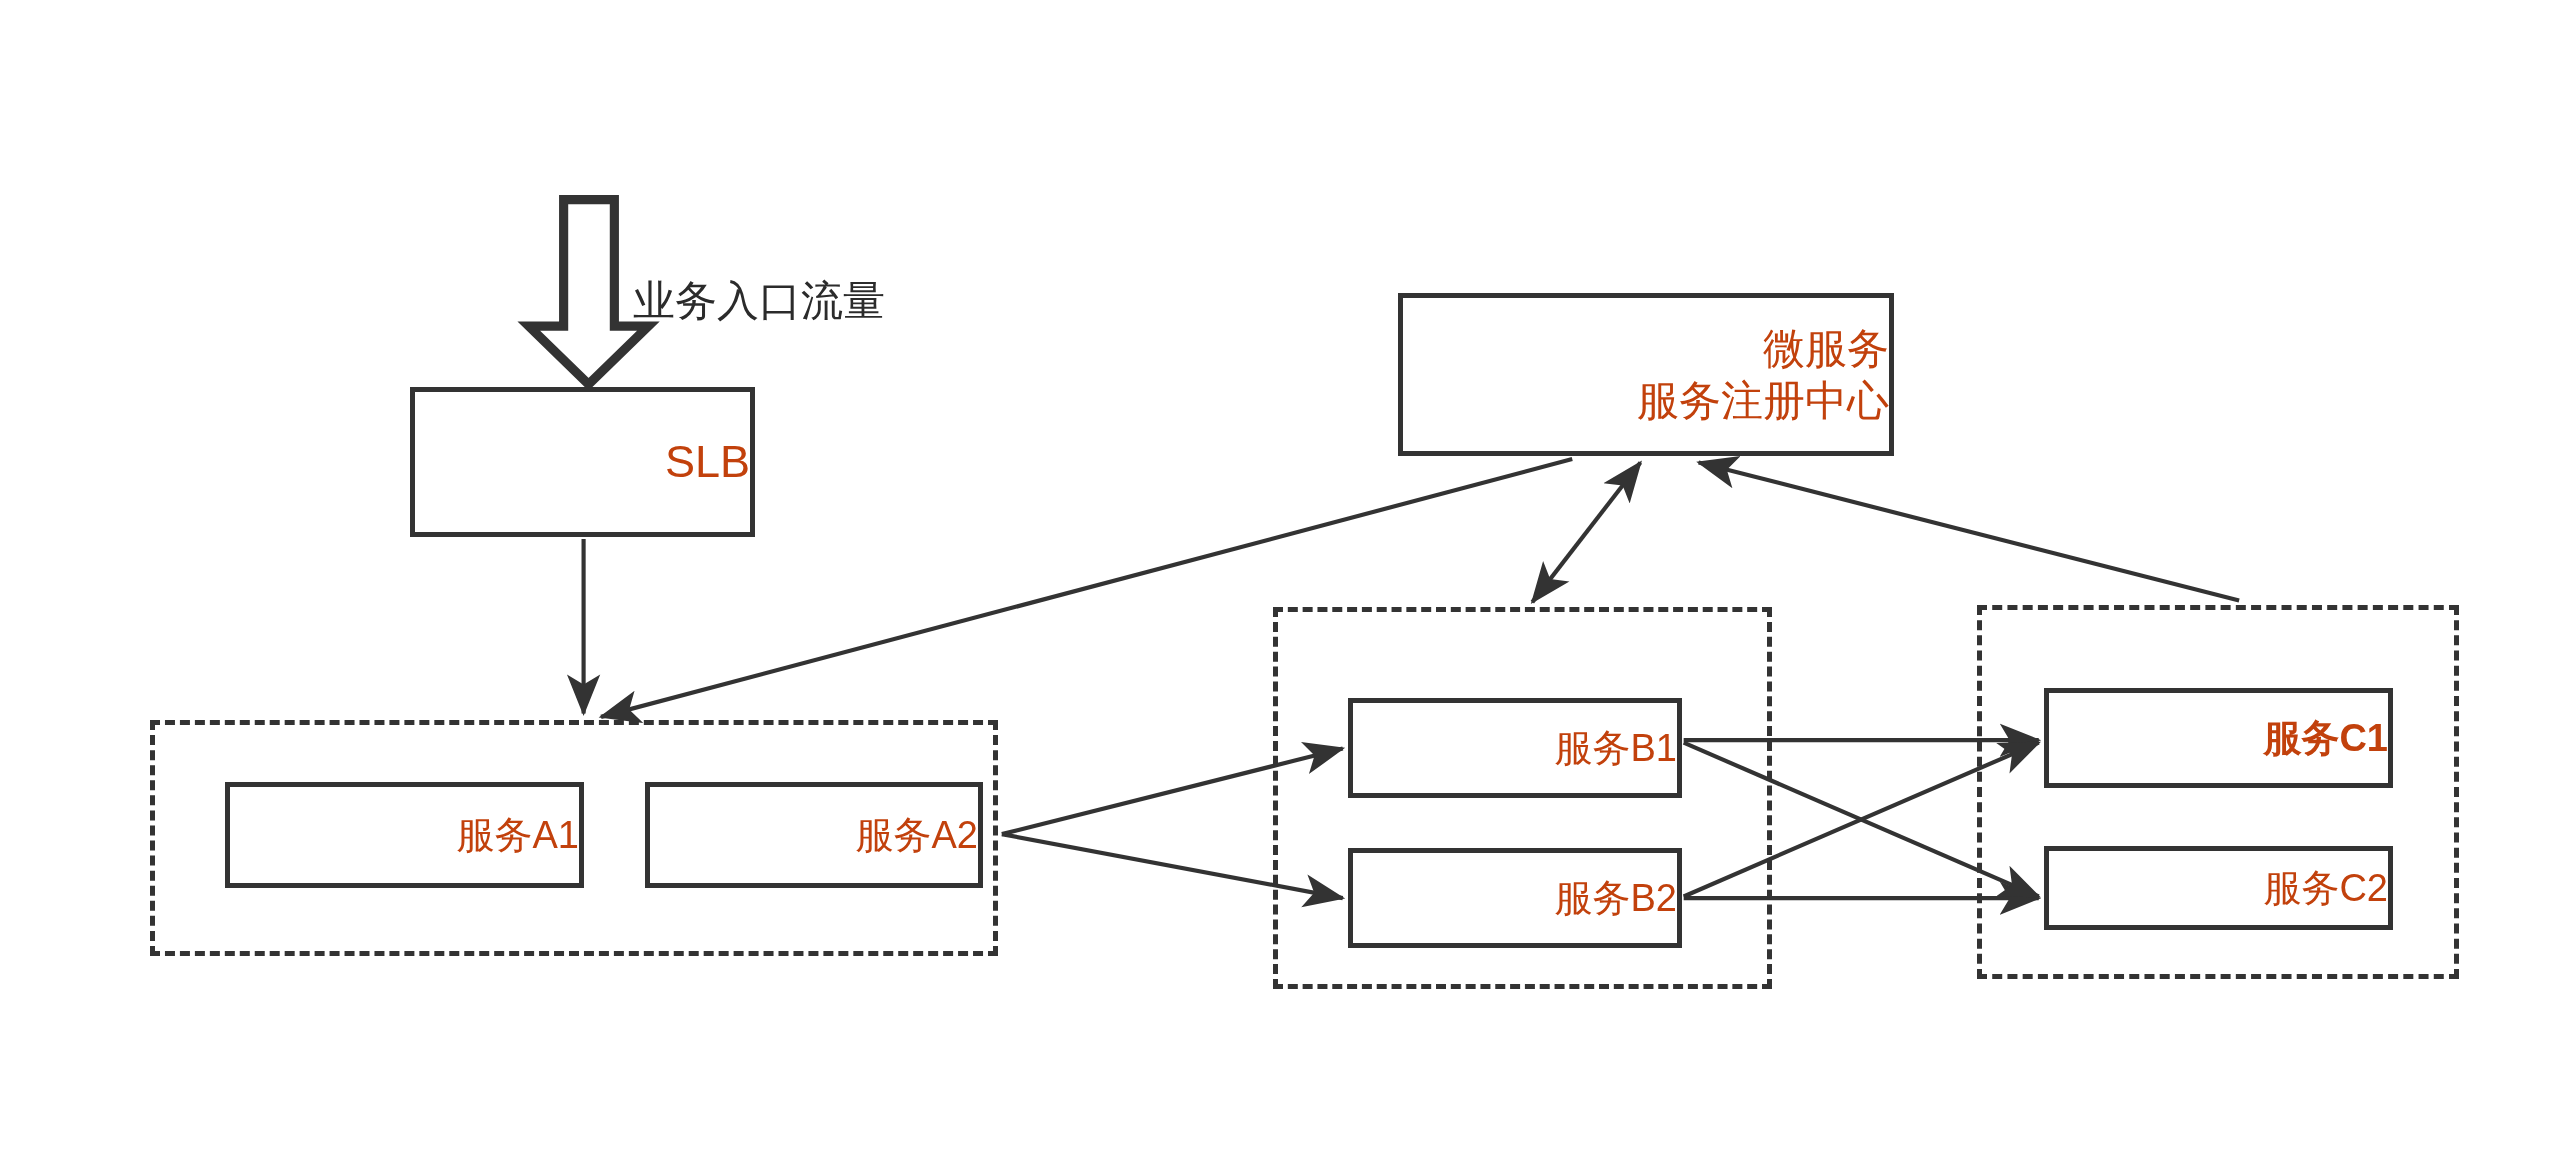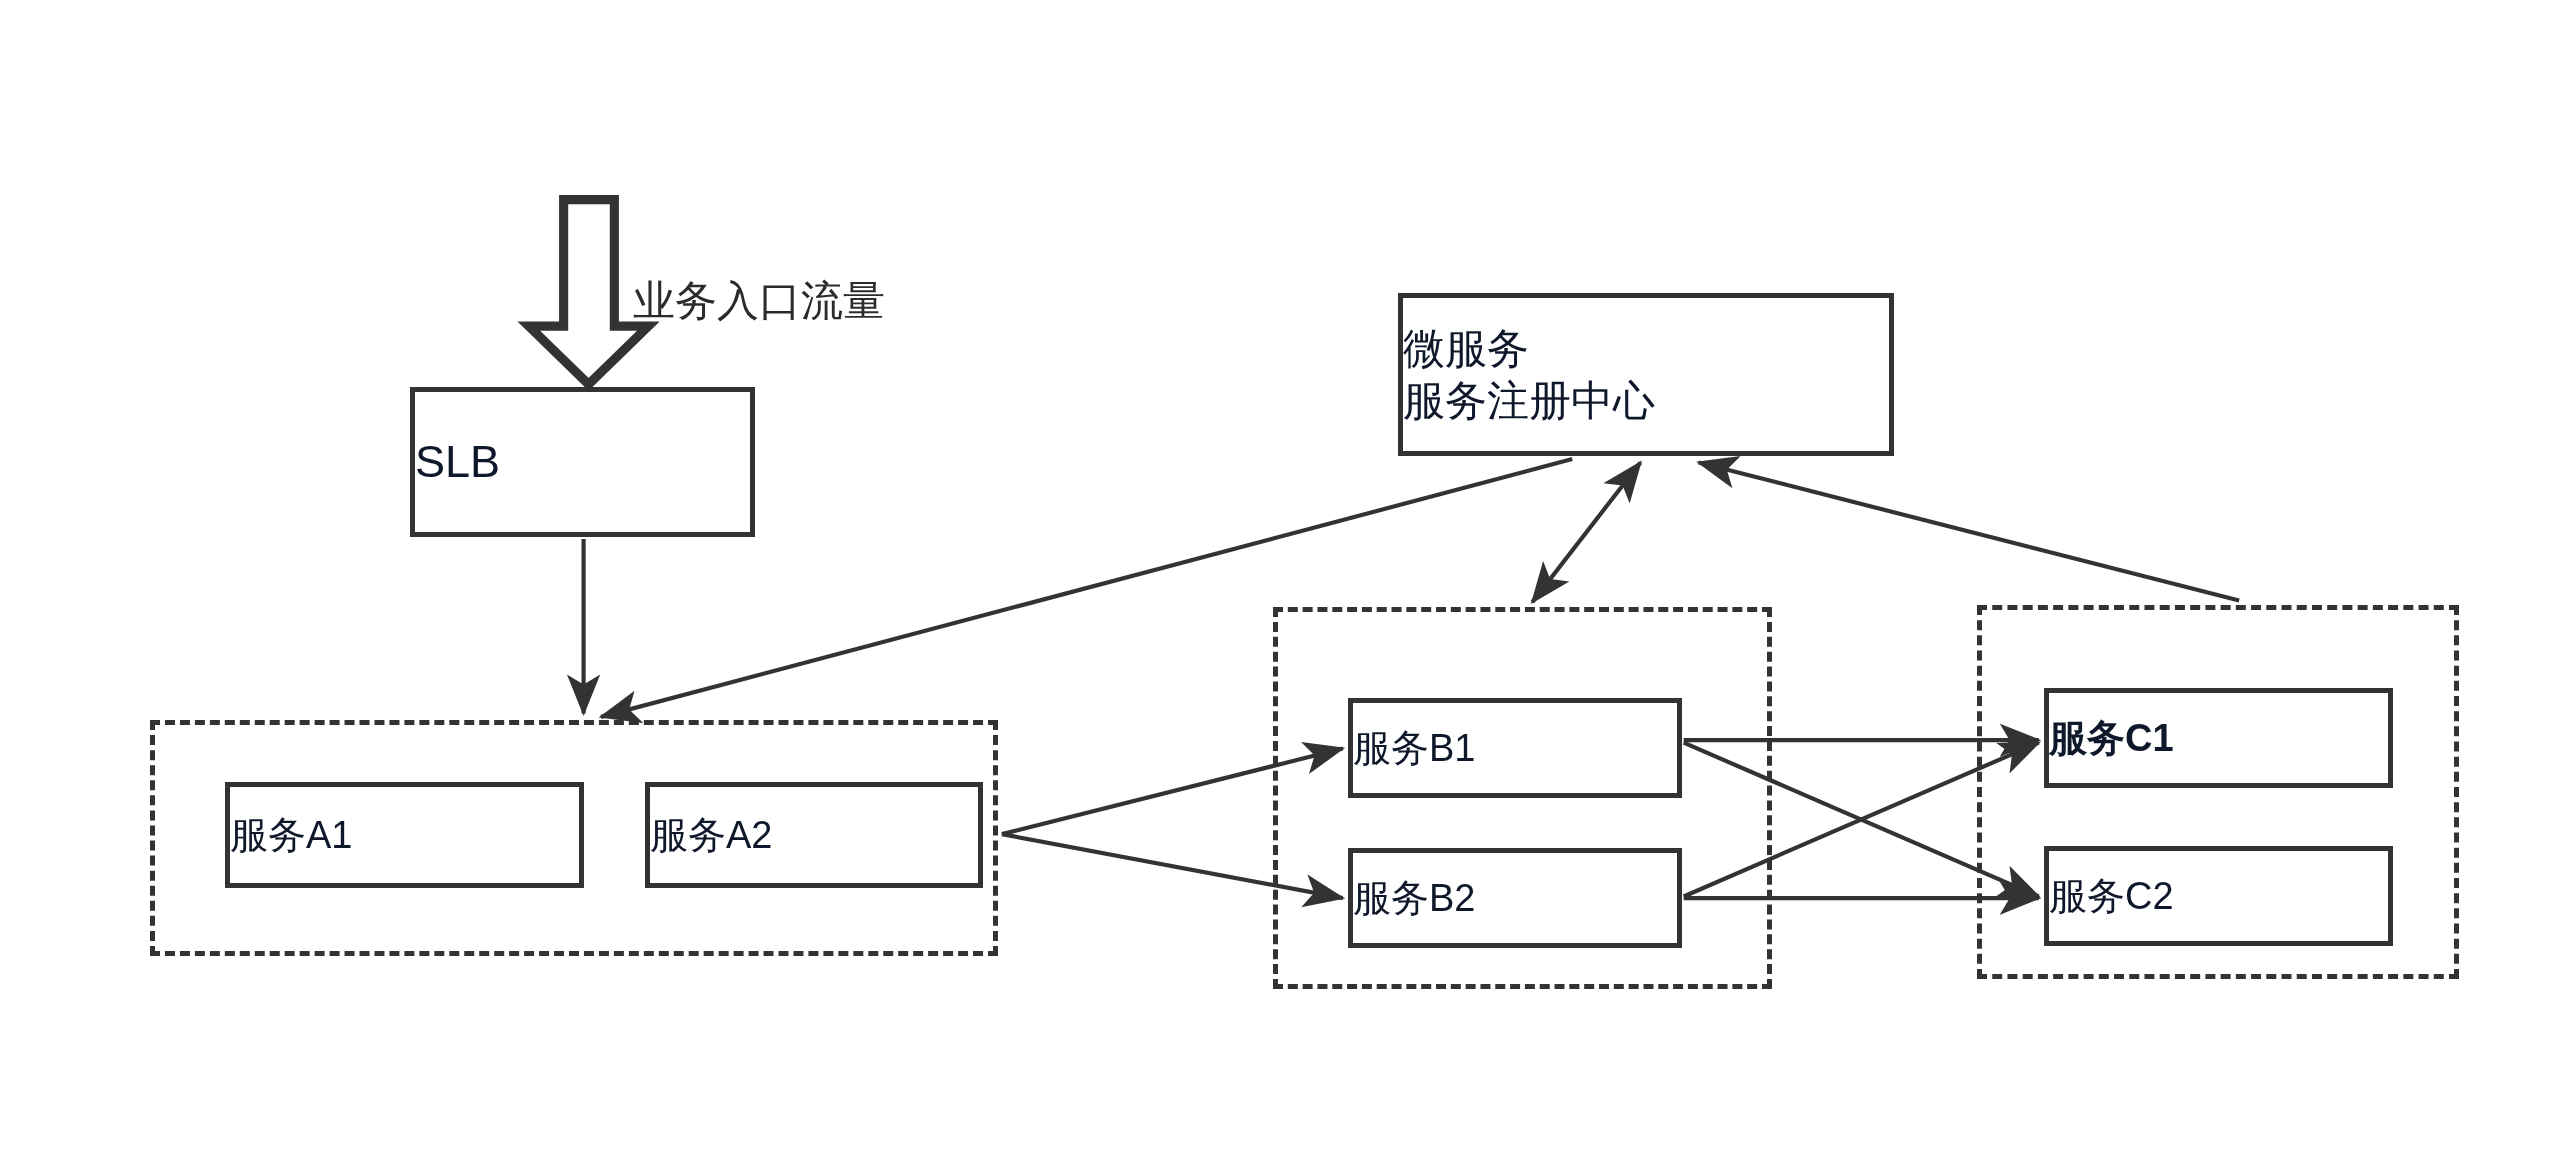--- a/index.html
+++ b/index.html
@@ -25,24 +25,24 @@
     width: 2576px;
     height: 1166px;
   }
   .node {
     position: absolute;
     box-sizing: border-box;
     background: #ffffff;
     border: 5px solid #333333;
     display: flex;
     flex-direction: column;
-    align-items: flex-start;
+    align-items: flex-end;
     justify-content: center;
     text-align: center;
-    color: #0f172a;
+    color: #c2410c;
     z-index: 3;
   }
   .node .line {
     display: block;
     line-height: 1.22;
     white-space: nowrap;
   }
   .group {
     position: absolute;
     box-sizing: border-box;
@@ -63,21 +63,21 @@
 
   #group-a         { left: 131px;  top: 720px;  width: 848px; height: 236px; }
   #group-b         { left: 1254px; top: 607px;  width: 499px;  height: 382px; }
   #group-c         { left: 1958px; top: 605px;  width: 482px;  height: 374px; }
 
   #node-a1         { left: 206px;  top: 782px;  width: 359px; height: 106px; font-size: 38px; }
   #node-a2         { left: 626px;  top: 782px;  width: 338px; height: 106px; font-size: 38px; }
   #node-b1         { left: 1329px; top: 698px;  width: 334px; height: 100px; font-size: 38px; }
   #node-b2         { left: 1329px; top: 848px; width: 334px; height: 100px; font-size: 38px; }
   #node-c1         { left: 2025px; top: 688px;  width: 349px; height: 100px; font-size: 38px; font-weight: bold; }
-  #node-c2         { left: 2025px; top: 846px; width: 349px; height: 100px; font-size: 38px; }
+  #node-c2         { left: 2025px; top: 846px; width: 349px; height: 84px; font-size: 38px; }
 
   #entry-label     { left: 614px;  top: 273px;  font-size: 42px; }
 </style>
 </head>
 <body>
 
 <div id="canvas">
 
   <svg id="wiring" viewBox="0 0 3098 1402" xmlns="http://www.w3.org/2000/svg">
     <defs>

